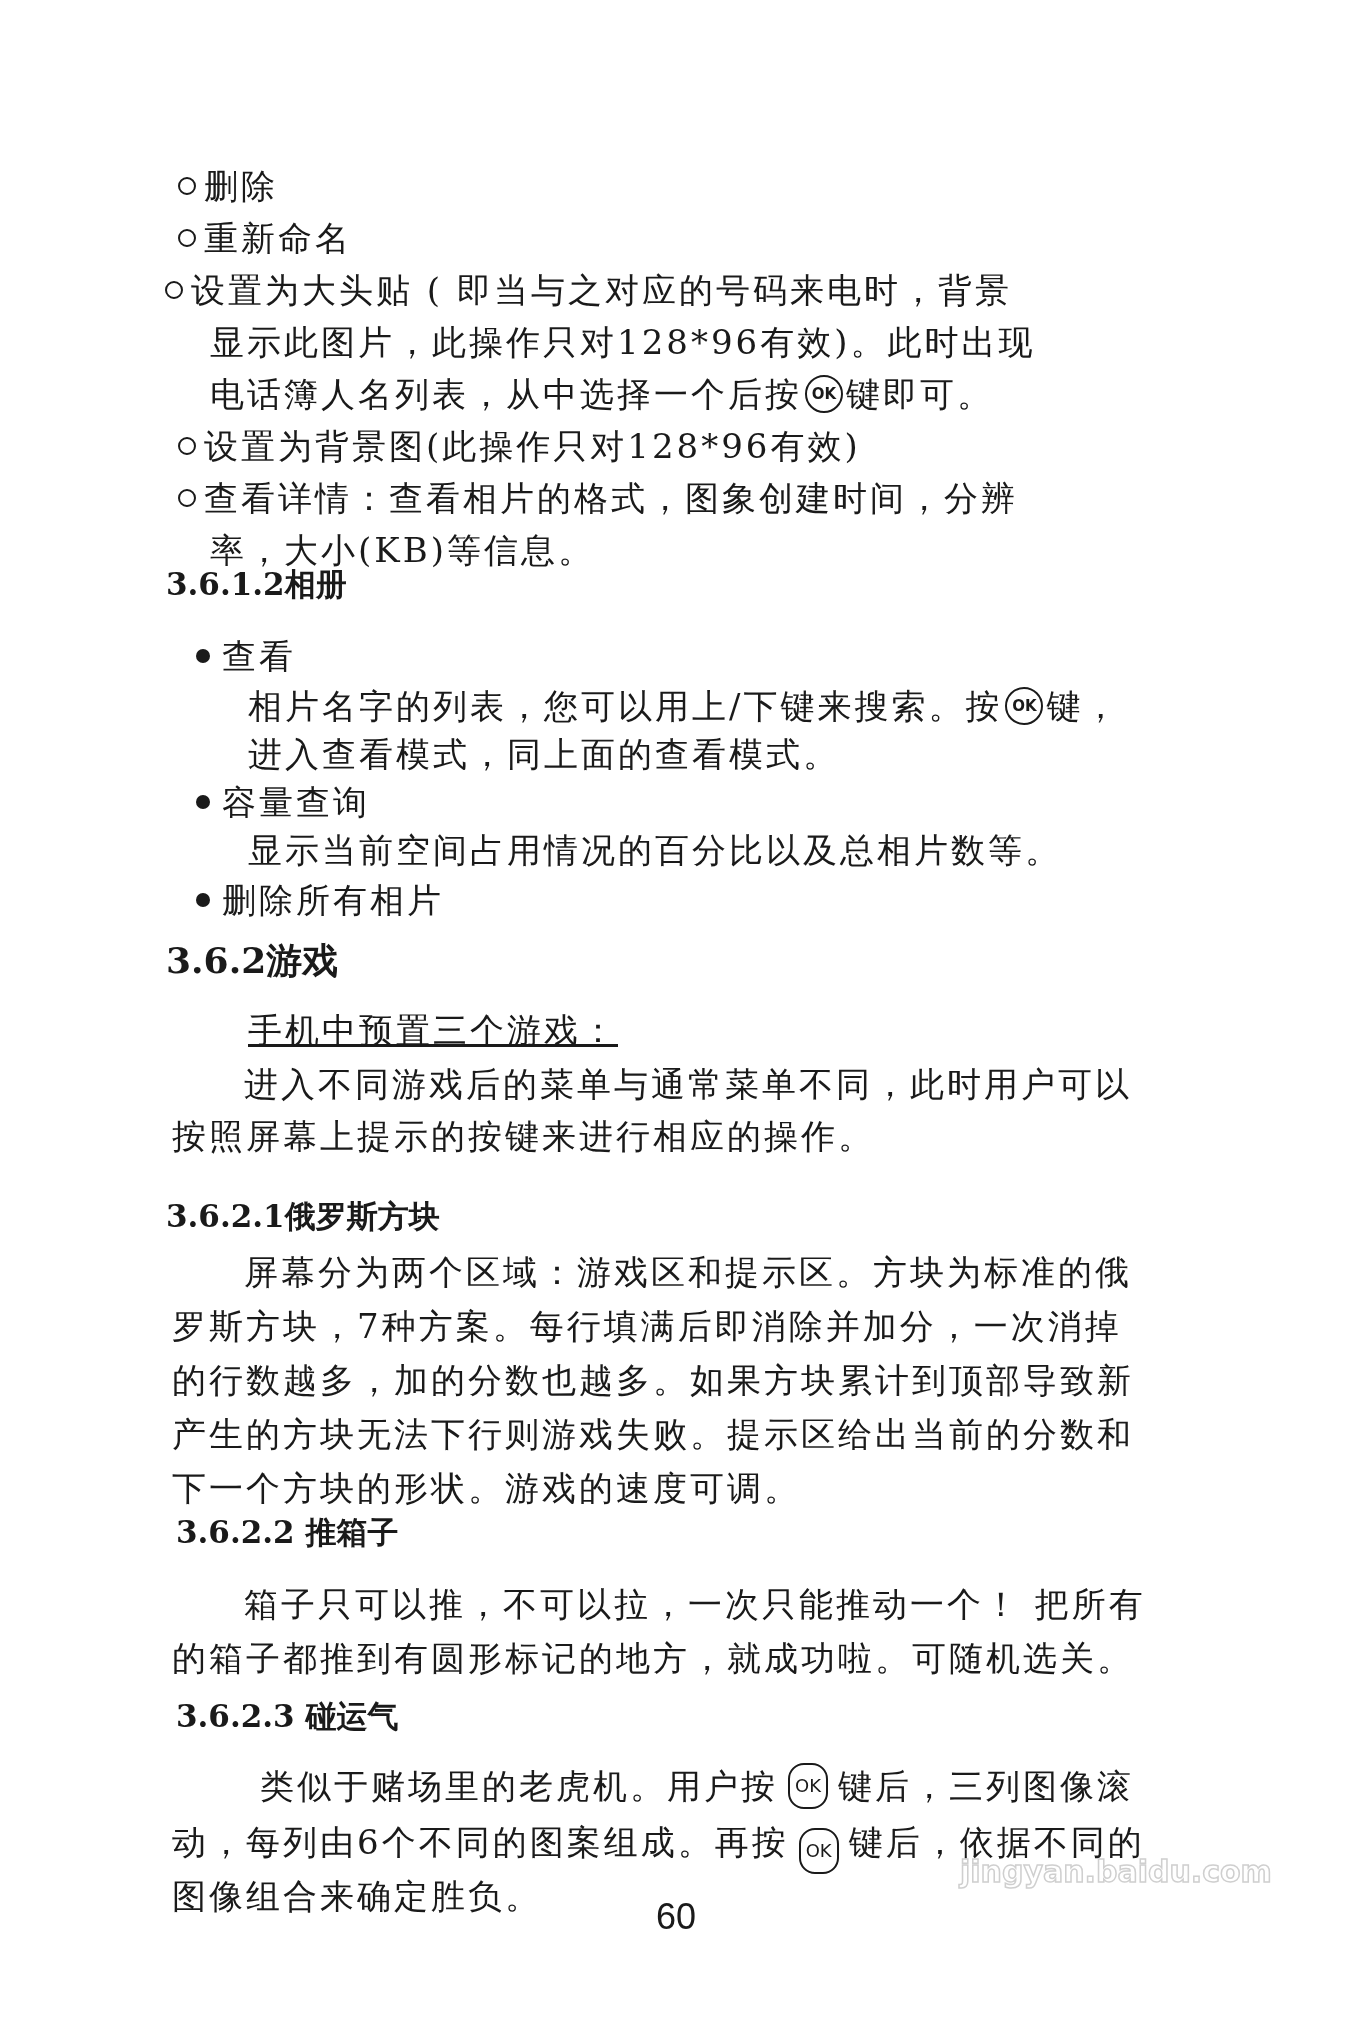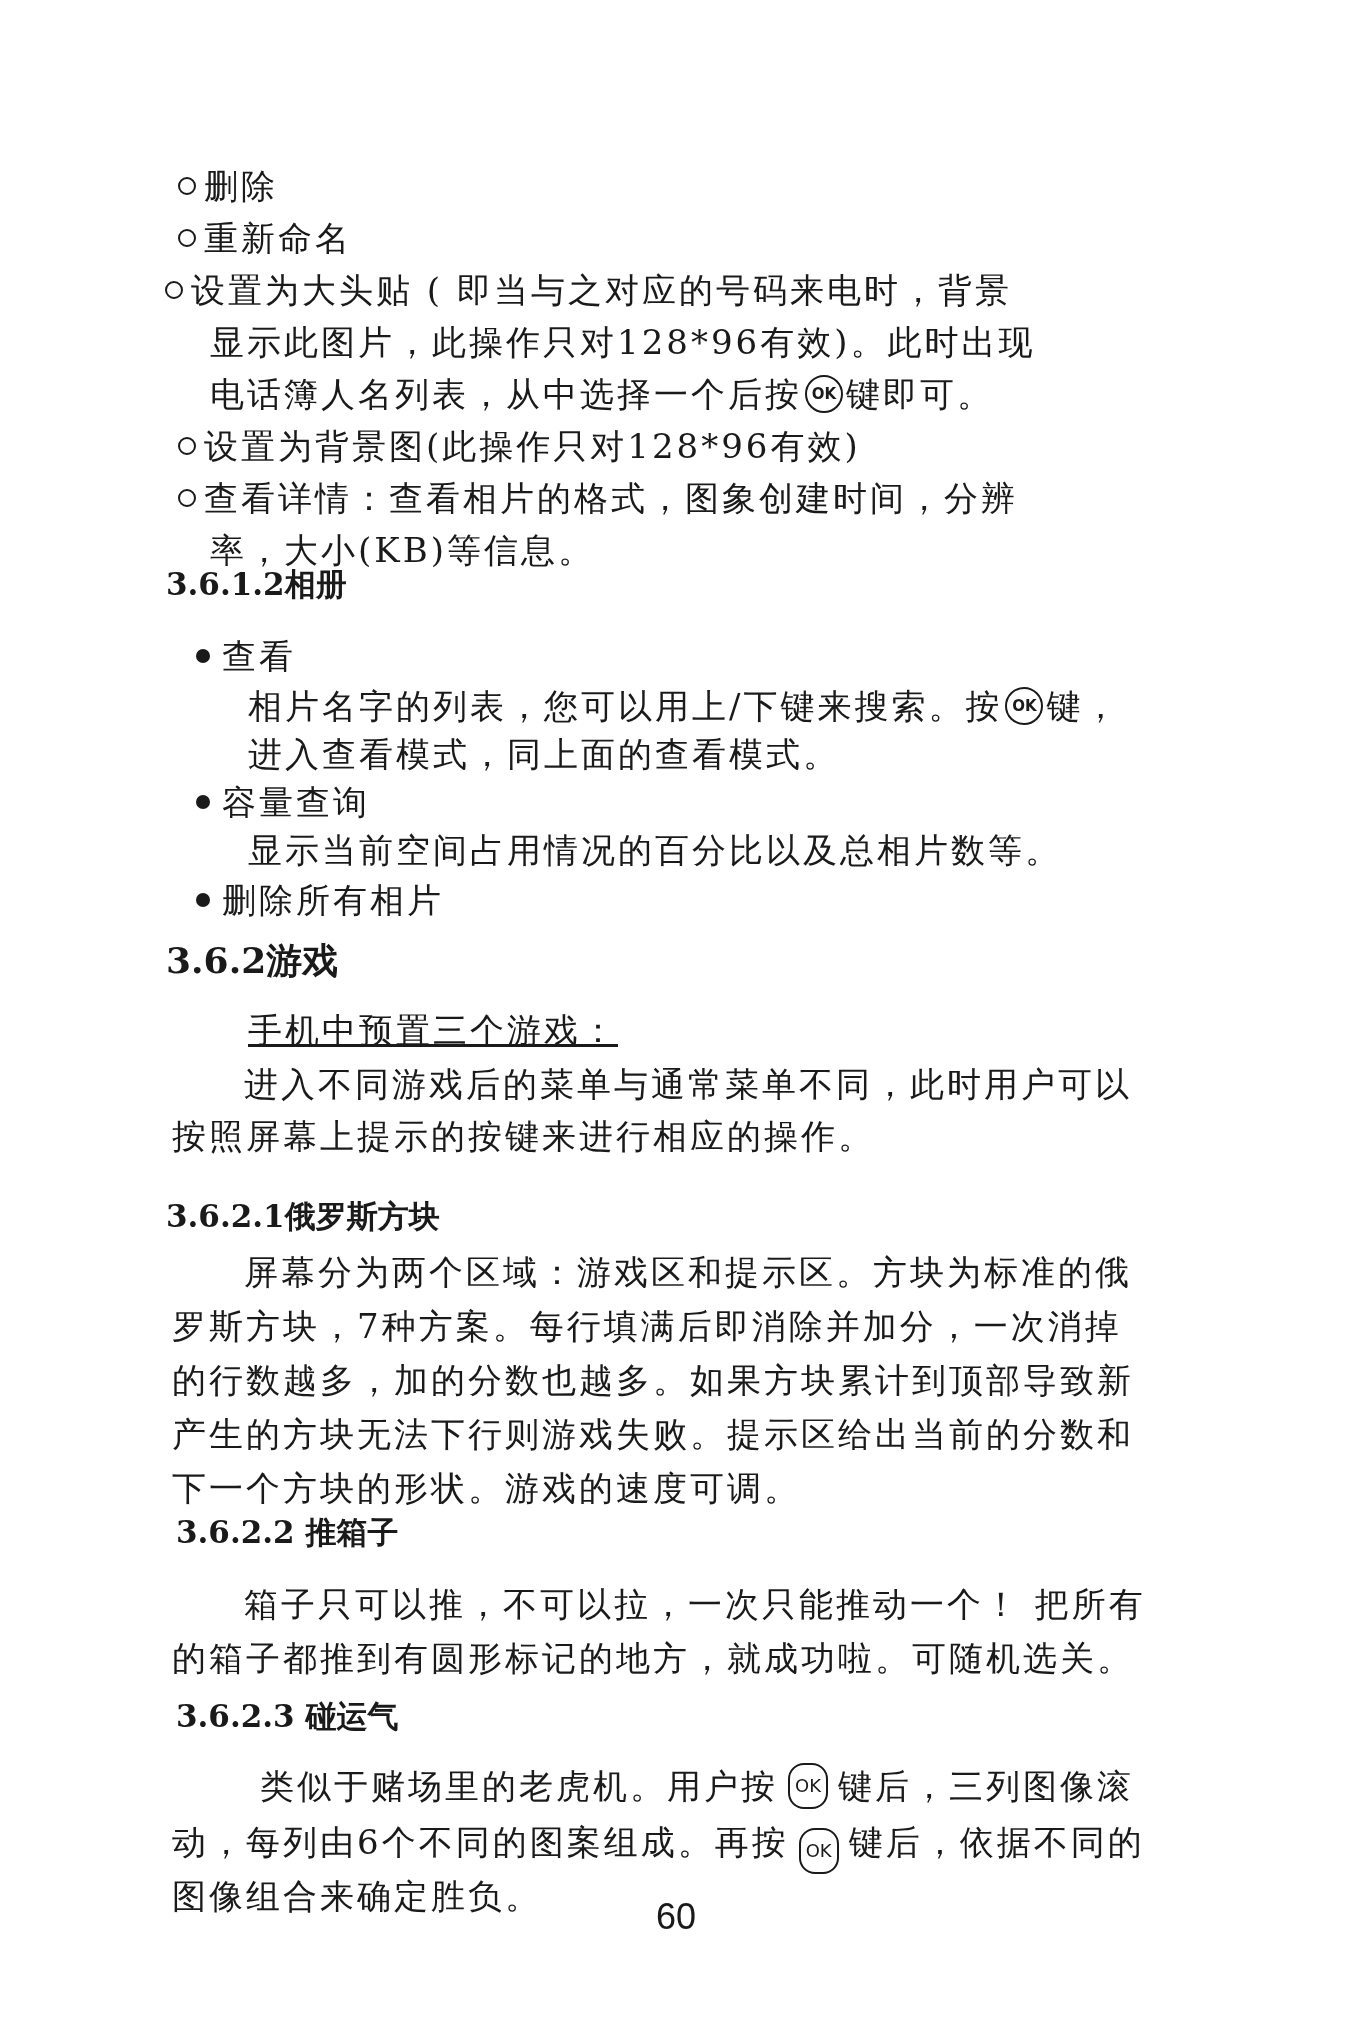--- a/index.html
+++ b/index.html
@@ -85,13 +85,14 @@
   <span>类似于赌场里的老虎机。用户按</span><span class="ok2">OK</span><span>键后，三列图像滚</span>
 </div>
 <div class="line" style="left:172px; top:1822px;">
   <span>动，每列由6个不同的图案组成。再按</span><span class="ok2" style="top:6px;">OK</span><span>键后，依据不同的</span>
 </div>
 <div class="line" style="left:172px; top:1876px;">图像组合来确定胜负。</div>
 
 <div class="pagenum">60</div>
 
 <div class="wm">
+  <div class="wm-url">jingyan.baidu.com</div>
 </div>
 
 </body></html>

